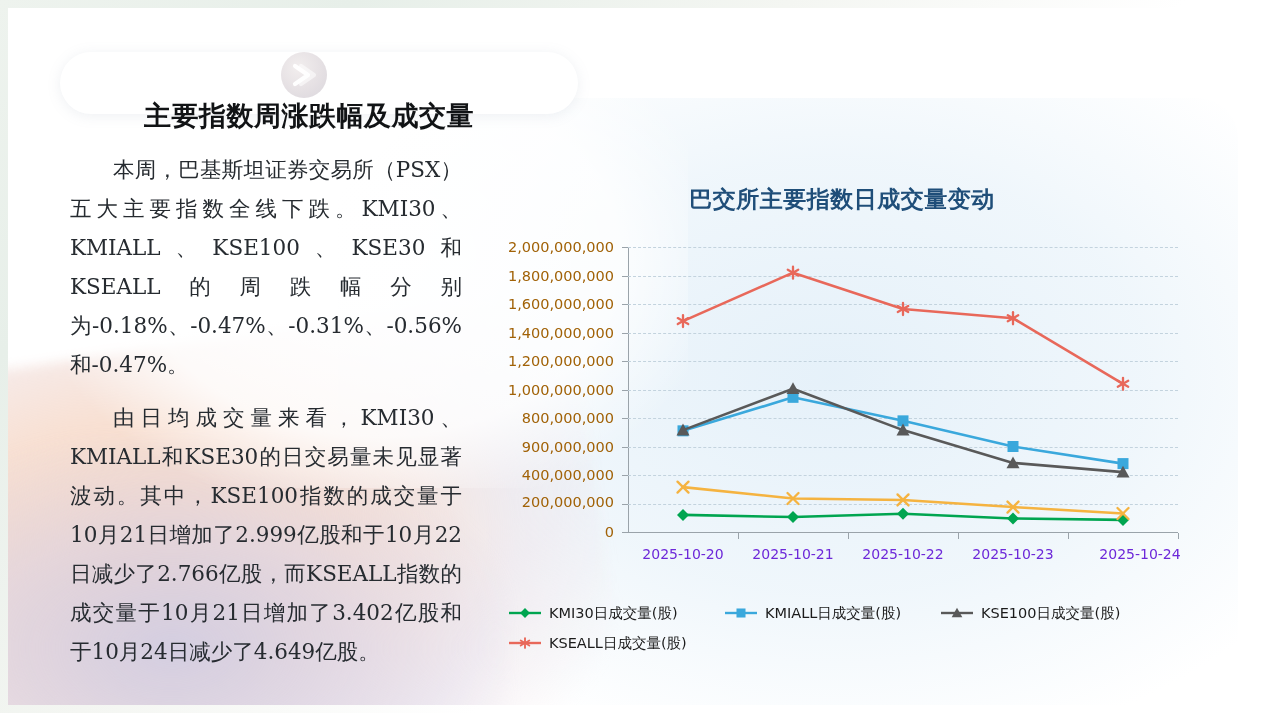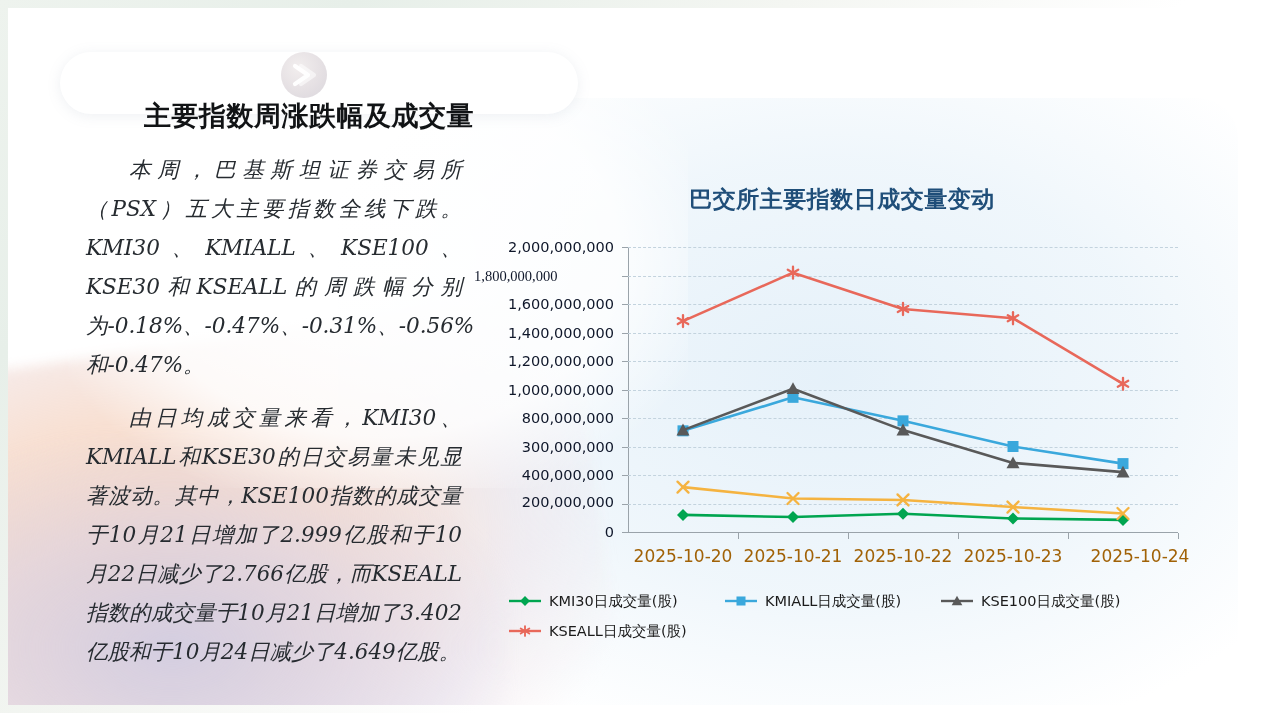--- a/index.html
+++ b/index.html
@@ -72,21 +72,21 @@
   #article{
     position:absolute;left:62px;top:142px;width:392px;
     z-index:5;
     font-family:"DejaVu Serif","Liberation Serif",serif;
     color:#262b30;
     font-size:21.5px;
     line-height:39px;
     text-align:justify;
     text-justify:inter-character;
   }
-  #article p{margin:0 0 14px 16px;text-indent:2em;font-style:italic;}
+  #article p{margin:0 0 14px 0;text-indent:2em;}
   #article p:last-child{margin-bottom:0;}
 
   
   #chart-panel{
     position:absolute;left:470px;top:150px;width:720px;height:510px;
     z-index:5;
   }
   #chart-title{
     position:absolute;left:8px;right:0;top:26px;
     text-align:center;
@@ -96,21 +96,21 @@
   }
 
   
   #plot{
     position:absolute;left:0;top:0;width:720px;height:440px;
   }
   .ylabel{
     position:absolute;
     right:0;width:0;
     text-align:right;
-    font-size:14.5px;color:#0f172a;
+    font-size:14.5px;color:#a16207;
     font-family:"DejaVu Sans","Liberation Sans",sans-serif;
     white-space:nowrap;
     transform:translateY(-50%);
   }
   .ytick{
     position:absolute;width:6px;height:1px;background:#9aa3aa;
   }
   .gridline{
     position:absolute;height:0;border-top:1px dashed #c3d3de;
   }
@@ -119,29 +119,29 @@
   }
   #xaxis-line{
     position:absolute;height:1px;background:#9aa3aa;
   }
   .xtick{
     position:absolute;width:1px;height:6px;background:#9aa3aa;
   }
   .xlabel{
     position:absolute;
     text-align:center;
-    font-size:17px;color:#a16207;
+    font-size:14px;color:#6d28d9;
     font-family:"DejaVu Sans","Liberation Sans",sans-serif;
     white-space:nowrap;
     transform:translateX(-50%);
   }
 
   
   #legend{
-    position:absolute;left:0;top:428px;width:720px;
+    position:absolute;left:0;top:440px;width:720px;
     display:flex;flex-wrap:wrap;
     justify-content:flex-start;
     padding-left:30px;
     box-sizing:border-box;
   }
   .legend-item{
     display:flex;align-items:center;
     height:30px;
     font-size:14.5px;color:#1b1b1b;
     font-family:"DejaVu Sans","Liberation Sans",sans-serif;
@@ -208,27 +208,27 @@
           <div class="ytick" style="left: 144px; top: 345.5px;"></div>
           <div class="ytick" style="left: 144px; top: 374px;"></div>
           <div class="xtick" style="left: 260px; top: 375px;"></div>
           <div class="xtick" style="left: 370px; top: 375px;"></div>
           <div class="xtick" style="left: 480px; top: 375px;"></div>
           <div class="xtick" style="left: 590px; top: 375px;"></div>
           <div class="xtick" style="left: 700px; top: 375px;"></div>
         </div>
       <div id="ylabels">
           <div class="ylabel" style="left: 136px; width: 140px; top: 89px; direction: rtl; transform: translate(-100%, -50%); right: auto; text-align: right;">2,000,000,000</div>
-          <div class="ylabel" style="left: 136px; width: 140px; top: 117.5px; direction: rtl; transform: translate(-100%, -50%); right: auto; text-align: left; font-family: Liberation Serif, serif;">1,800,000,000</div>
+          <div class="ylabel" style="left: 136px; width: 140px; top: 117.5px; direction: rtl; transform: translate(-100%, -50%); right: auto; text-align: right;">1,800,000,000</div>
           <div class="ylabel" style="left: 136px; width: 140px; top: 146px; direction: rtl; transform: translate(-100%, -50%); right: auto; text-align: right;">1,600,000,000</div>
           <div class="ylabel" style="left: 136px; width: 140px; top: 174.5px; direction: rtl; transform: translate(-100%, -50%); right: auto; text-align: right;">1,400,000,000</div>
           <div class="ylabel" style="left: 136px; width: 140px; top: 203px; direction: rtl; transform: translate(-100%, -50%); right: auto; text-align: right;">1,200,000,000</div>
           <div class="ylabel" style="left: 136px; width: 140px; top: 231.5px; direction: rtl; transform: translate(-100%, -50%); right: auto; text-align: right;">1,000,000,000</div>
           <div class="ylabel" style="left: 136px; width: 140px; top: 260px; direction: rtl; transform: translate(-100%, -50%); right: auto; text-align: right;">800,000,000</div>
-          <div class="ylabel" style="left: 136px; width: 140px; top: 288.5px; direction: rtl; transform: translate(-100%, -50%); right: auto; text-align: right;">300,000,000</div>
+          <div class="ylabel" style="left: 136px; width: 140px; top: 288.5px; direction: rtl; transform: translate(-100%, -50%); right: auto; text-align: right;">900,000,000</div>
           <div class="ylabel" style="left: 136px; width: 140px; top: 317px; direction: rtl; transform: translate(-100%, -50%); right: auto; text-align: right;">400,000,000</div>
           <div class="ylabel" style="left: 136px; width: 140px; top: 344px; direction: rtl; transform: translate(-100%, -50%); right: auto; text-align: right;">200,000,000</div>
           <div class="ylabel" style="left: 136px; width: 140px; top: 374px; direction: rtl; transform: translate(-100%, -50%); right: auto; text-align: right;">0</div>
         </div>
       <div id="xlabels">
           <div class="xlabel" style="left: 205px; top: 388px;">2025-10-20</div>
           <div class="xlabel" style="left: 315px; top: 388px;">2025-10-21</div>
           <div class="xlabel" style="left: 425px; top: 388px;">2025-10-22</div>
           <div class="xlabel" style="left: 535px; top: 388px;">2025-10-23</div>
           <div class="xlabel" style="left: 662px; top: 388px;">2025-10-24</div>

